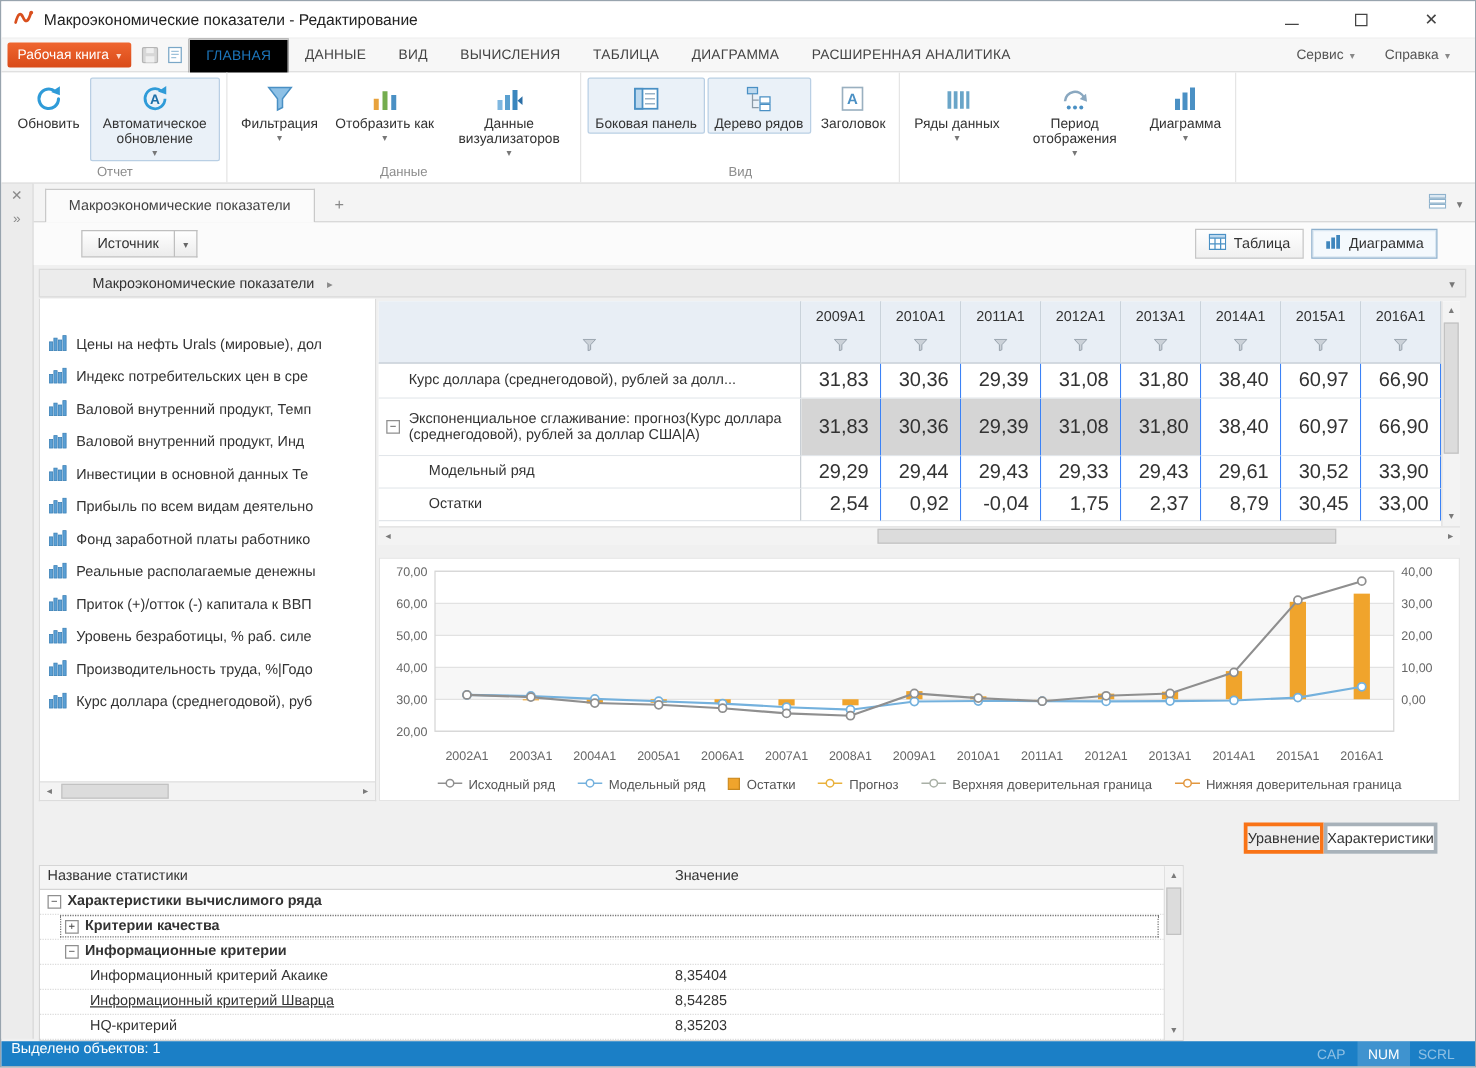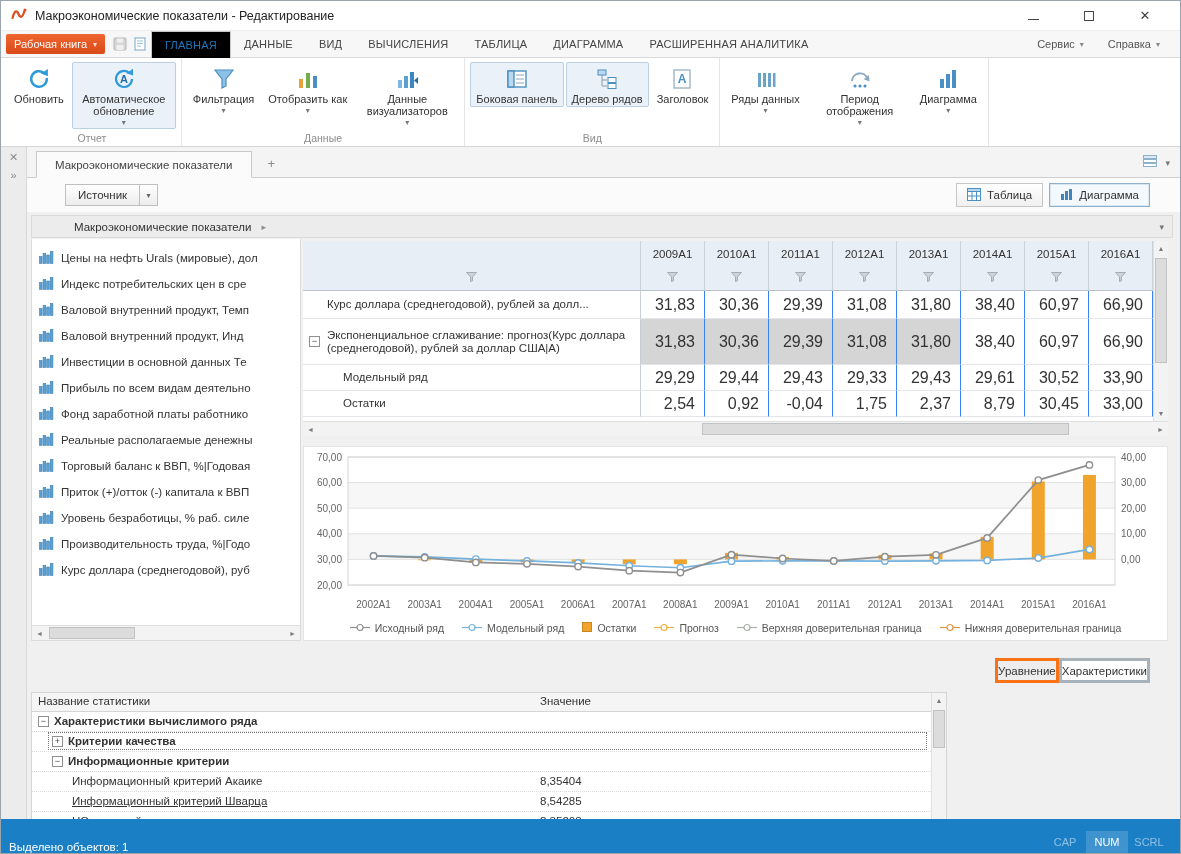--- a/index.html
+++ b/index.html
@@ -57,21 +57,21 @@
 .view-btn.active{border-color:#8fb0cc;background:#f4f9fd;box-shadow:inset 0 0 0 1px #d9e7f2;}
 
 
 .panel-header{position:absolute;top:214px;left:30px;width:1142px;height:23px;background:#ececec;border:1px solid #dadada;display:flex;align-items:center;font-size:11.5px;color:#333;}
 .panel-header .ph-text{margin-left:42px;}
 .panel-header .ph-arrow{margin-left:10px;color:#8a8a8a;font-size:9px;}
 .panel-header .ph-caret{margin-left:auto;margin-right:8px;color:#777;font-size:9px;}
 
 
 .tree-panel{position:absolute;top:238px;left:30px;width:270px;height:402px;background:#fff;border:1px solid #dcdcdc;border-top:none;display:flex;flex-direction:column;}
-.tree-list{flex:1;overflow:hidden;padding-top:6px;}
+.tree-list{flex:1;overflow:hidden;padding-top:24px;}
 .tree-item{height:26px;display:flex;align-items:center;padding-left:7px;gap:7px;font-size:11.5px;color:#333;white-space:nowrap;overflow:hidden;}
 
 
 .scroll-h{height:15px;background:#f3f3f3;border-top:1px solid #e0e0e0;display:flex;align-items:stretch;}
 .scroll-v{width:15px;background:#f3f3f3;border-left:1px solid #e0e0e0;display:flex;flex-direction:column;align-items:stretch;}
 .sb-btn{flex:0 0 15px;display:flex;align-items:center;justify-content:center;font-size:7px;color:#7a7a7a;}
 .sb-track{flex:1;position:relative;}
 .sb-thumb{position:absolute;background:#dcdcdc;border:1px solid #c2c2c2;}
 .scroll-h .sb-thumb{top:1px;bottom:1px;}
 .scroll-v .sb-thumb{left:1px;right:1px;}
@@ -106,21 +106,21 @@
 .st-header .h1{position:absolute;left:6px;top:2px;}
 .st-header .h2{position:absolute;left:508px;top:2px;}
 .srow{height:20px;position:relative;border-bottom:1px dotted #dcdcdc;font-size:11.5px;color:#333;}
 .srow .stg{position:absolute;top:4px;}
 .srow .slabel{position:absolute;top:3px;white-space:nowrap;}
 .srow .svalue{position:absolute;left:508px;top:3px;}
 .srow.bold .slabel{font-weight:bold;}
 .focus-rect{position:absolute;top:0;bottom:1px;left:16px;right:4px;border:1px dotted #767676;}
 
 
-.statusbar{position:absolute;left:0;right:0;bottom:0;height:34px;background:#1b7fc6;display:flex;align-items:flex-end;color:#fff;}
+.statusbar{position:absolute;left:0;right:0;bottom:0;height:20px;background:#1b7fc6;display:flex;align-items:flex-start;color:#fff;}
 .statusbar .sb-left{padding-left:8px;font-size:11.5px;}
 .sb-flags{margin-left:auto;display:flex;padding-right:10px;}
 .sb-flag{width:42px;text-align:center;font-size:11px;color:rgba(255,255,255,.5);line-height:22px;}
 .sb-flag.active{color:#fff;background:rgba(255,255,255,.16);}
 </style>
 </head>
 <body>
 
 <div class="window">
 
@@ -452,29 +452,20 @@
           <span>Фонд заработной платы работнико</span>
         </div>
         <div class="tree-item">
           <span><svg width="15" height="13" viewBox="0 0 15 13">
               <rect x="0.5" y="5.5" width="2.6" height="7" fill="#5a9fd4" stroke="#3a7fb4" stroke-width="0.6"></rect>
               <rect x="4.1" y="2.5" width="2.6" height="10" fill="#5a9fd4" stroke="#3a7fb4" stroke-width="0.6"></rect>
               <rect x="7.7" y="4" width="2.6" height="8.5" fill="#5a9fd4" stroke="#3a7fb4" stroke-width="0.6"></rect>
               <rect x="11.3" y="0.5" width="2.6" height="12" fill="#5a9fd4" stroke="#3a7fb4" stroke-width="0.6"></rect>
             </svg></span>
           <span>Реальные располагаемые денежны</span>
-        </div>
-        <div class="tree-item">
-          <span><svg width="15" height="13" viewBox="0 0 15 13">
-              <rect x="0.5" y="5.5" width="2.6" height="7" fill="#5a9fd4" stroke="#3a7fb4" stroke-width="0.6"></rect>
-              <rect x="4.1" y="2.5" width="2.6" height="10" fill="#5a9fd4" stroke="#3a7fb4" stroke-width="0.6"></rect>
-              <rect x="7.7" y="4" width="2.6" height="8.5" fill="#5a9fd4" stroke="#3a7fb4" stroke-width="0.6"></rect>
-              <rect x="11.3" y="0.5" width="2.6" height="12" fill="#5a9fd4" stroke="#3a7fb4" stroke-width="0.6"></rect>
-            </svg></span>
-          <span>Торговый баланс к ВВП, %|Годовая</span>
         </div>
         <div class="tree-item">
           <span><svg width="15" height="13" viewBox="0 0 15 13">
               <rect x="0.5" y="5.5" width="2.6" height="7" fill="#5a9fd4" stroke="#3a7fb4" stroke-width="0.6"></rect>
               <rect x="4.1" y="2.5" width="2.6" height="10" fill="#5a9fd4" stroke="#3a7fb4" stroke-width="0.6"></rect>
               <rect x="7.7" y="4" width="2.6" height="8.5" fill="#5a9fd4" stroke="#3a7fb4" stroke-width="0.6"></rect>
               <rect x="11.3" y="0.5" width="2.6" height="12" fill="#5a9fd4" stroke="#3a7fb4" stroke-width="0.6"></rect>
             </svg></span>
           <span>Приток (+)/отток (-) капитала к ВВП</span>
         </div>

